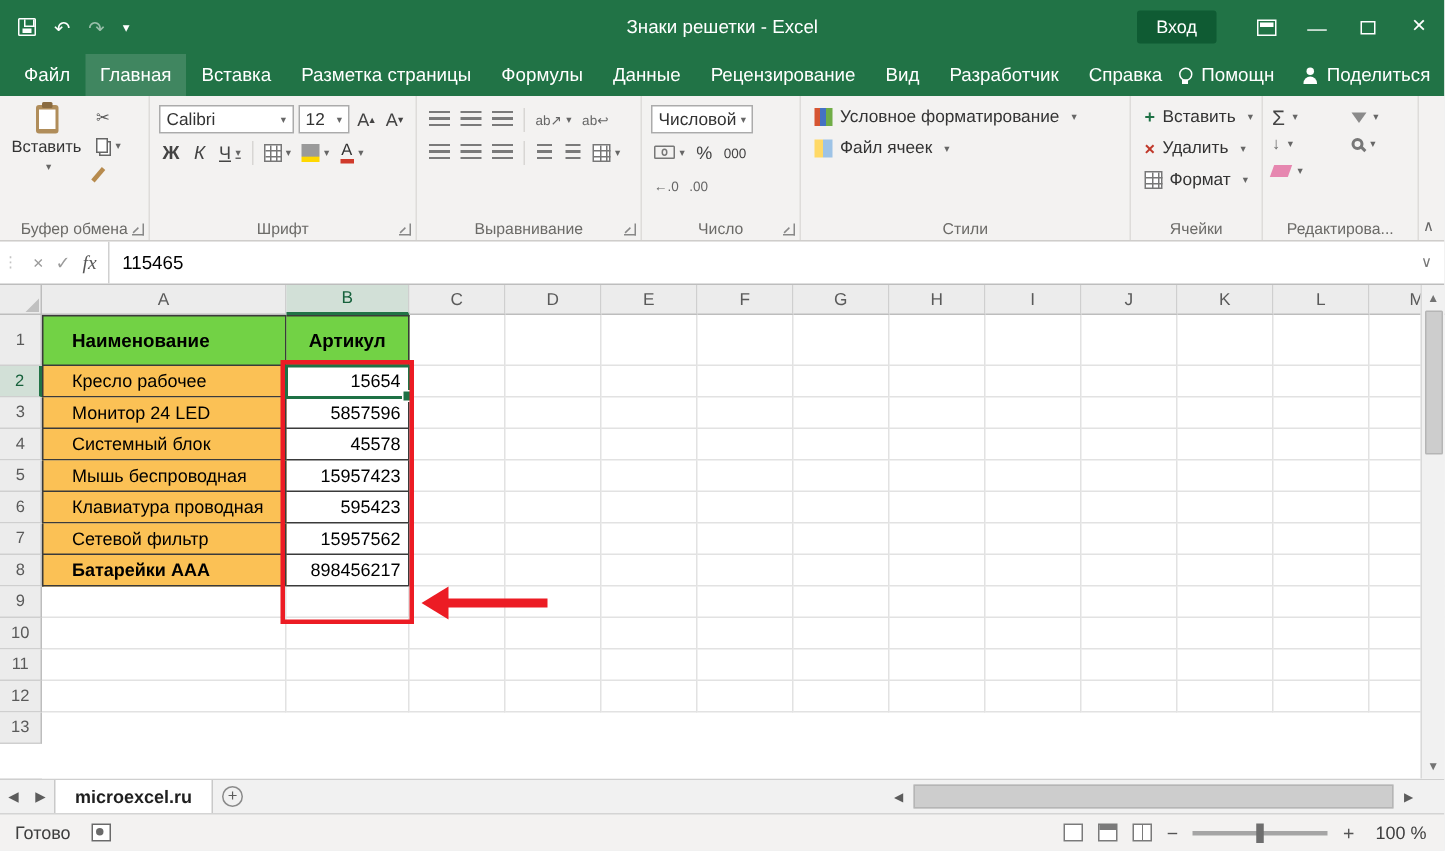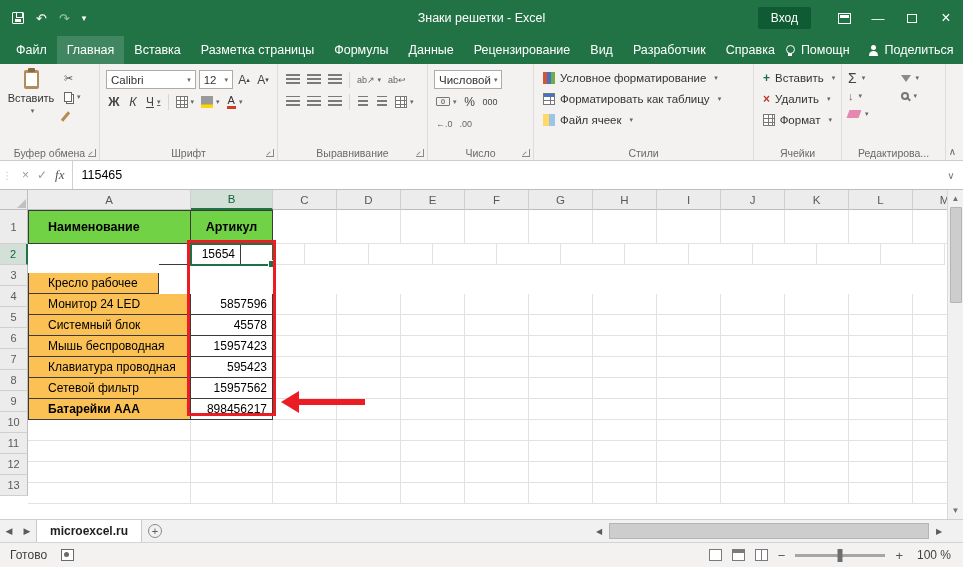--- a/index.html
+++ b/index.html
@@ -347,25 +347,20 @@
       <span class="dlg"></span>
     </div>
 
     <div class="rgroup g-styles">
       <div class="srow">
         <span class="cf-ic"></span>
         <span>Условное форматирование</span>
         <span class="dd">▾</span>
       </div>
       <div class="srow">
-        <span class="tblfmt-ic"></span>
-        <span>Форматировать как таблицу</span>
-        <span class="dd">▾</span>
-      </div>
-      <div class="srow">
         <span class="cst-ic"></span>
         <span>Файл ячеек</span>
         <span class="dd">▾</span>
       </div>
       <div class="glabel">Стили</div>
     </div>
 
     <div class="rgroup g-cells">
       <div class="srow">
         <span class="plus-ic">+</span>
@@ -471,21 +466,21 @@
               <div class="cell" style="width: 64px;"></div>
               <div class="cell" style="width: 64px;"></div>
               <div class="cell" style="width: 64px;"></div>
               <div class="cell" style="width: 64px;"></div>
               <div class="cell" style="width: 64px;"></div>
               <div class="cell" style="width: 64px;"></div>
               <div class="cell" style="width: 64px;"></div>
               <div class="cell" style="width: 64px;"></div>
             </div>
             <div class="grow">
-              <div class="cell nm tb bl left" style="width: 131px; margin-top: 29px;">Кресло рабочее</div>
+              <div class="cell nm tb bl left" style="width: 163px;">Кресло рабочее</div>
               <div class="cell tb num" style="width: 82px;">15654</div>
               <div class="cell" style="width: 64px;"></div>
               <div class="cell" style="width: 64px;"></div>
               <div class="cell" style="width: 64px;"></div>
               <div class="cell" style="width: 64px;"></div>
               <div class="cell" style="width: 64px;"></div>
               <div class="cell" style="width: 64px;"></div>
               <div class="cell" style="width: 64px;"></div>
               <div class="cell" style="width: 64px;"></div>
               <div class="cell" style="width: 64px;"></div>

